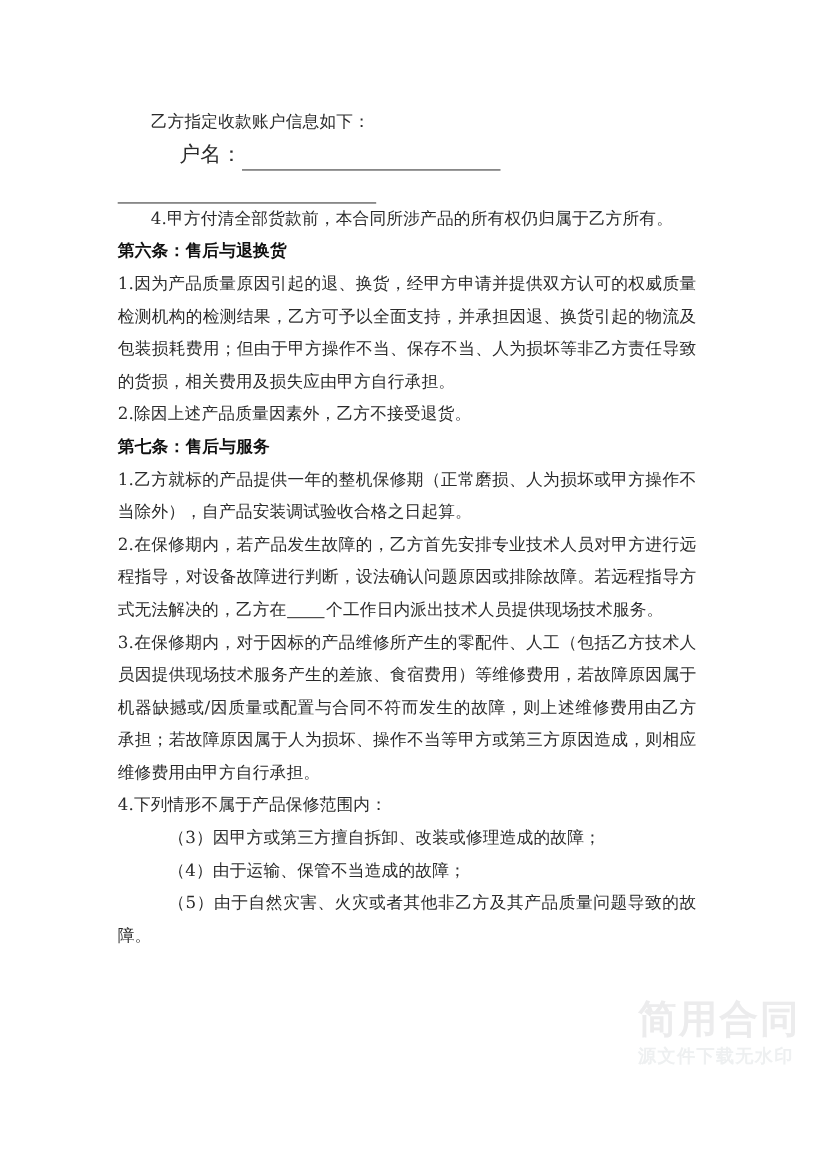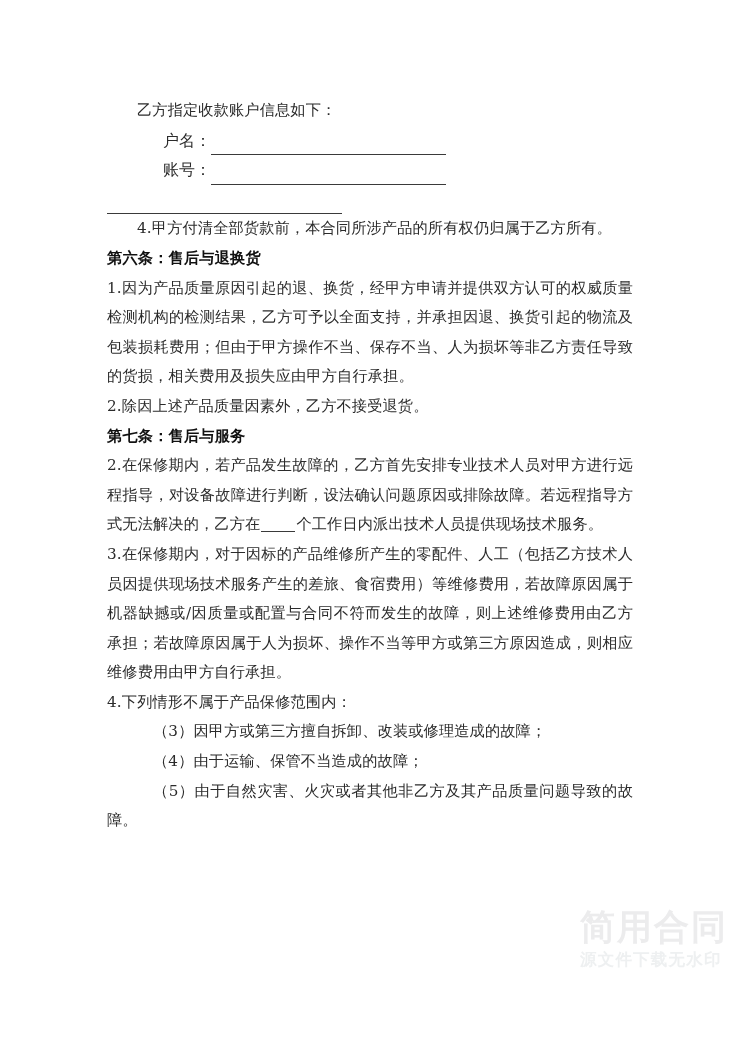--- a/index.html
+++ b/index.html
@@ -43,21 +43,21 @@
   
   .field-block {
     margin: 0;
     padding: 0;
   }
   .field-row {
     display: flex;
     align-items: flex-end;
     height: 29.6px;
     color: #2b2b2b;
-    font-size: 16px;
+    font-size: 19px;
     line-height: 29.6px;
   }
   .field-row .f-label {
     padding-left: 56px;
     white-space: pre;
     flex: 0 0 auto;
   }
   .field-row .f-rule {
     flex: 0 0 auto;
     border-bottom: 1.4px solid #3a3a3a;
@@ -114,38 +114,35 @@
 
     <p class="p indent1">乙方指定收款账户信息如下：</p>
 
     <div class="field-block">
 
       <div class="field-row r1">
         <span class="f-label">户名：</span>
         <span class="f-rule"></span>
       </div>
 
-      <div class="field-row r2">
-        <span class="f-label">账号：</span>
-        <span class="f-rule"></span>
-      </div>
 
       <div class="field-row r3">
         <span class="f-rule"></span>
       </div>
 
     </div>
 
     <p class="p indent1">4.甲方付清全部货款前，本合同所涉产品的所有权仍归属于乙方所有。</p>
 
     <p class="p heading">第六条：售后与退换货</p>
     <p class="p">1.因为产品质量原因引起的退、换货，经甲方申请并提供双方认可的权威质量检测机构的检测结果，乙方可予以全面支持，并承担因退、换货引起的物流及包装损耗费用；但由于甲方操作不当、保存不当、人为损坏等非乙方责任导致的货损，相关费用及损失应由甲方自行承担。</p>
     <p class="p">2.除因上述产品质量因素外，乙方不接受退货。</p>
 
     <p class="p heading">第七条：售后与服务</p>
+    <p class="p">1.乙方就标的产品提供一年的整机保修期（正常磨损、人为损坏或甲方操作不当除外），自产品安装调试验收合格之日起算。</p>
 
     <p class="p"><span>2.在保修期内，若产品发生故障的，乙方首先安排专业技术人员对甲方进行远程指导，对设备故障进行判断，设法确认问题原因或排除故障。若远程指导方式无法解决的，乙方在</span><span class="blank-inline"></span><span>个工作日内派出技术人员提供现场技术服务。</span></p>
 
     <p class="p">3.在保修期内，对于因标的产品维修所产生的零配件、人工（包括乙方技术人员因提供现场技术服务产生的差旅、食宿费用）等维修费用，若故障原因属于机器缺撼或/因质量或配置与合同不符而发生的故障，则上述维修费用由乙方承担；若故障原因属于人为损坏、操作不当等甲方或第三方原因造成，则相应维修费用由甲方自行承担。</p>
 
     <p class="p">4.下列情形不属于产品保修范围内：</p>
 
     <p class="p indent2">（3）因甲方或第三方擅自拆卸、改装或修理造成的故障；</p>
     <p class="p indent2">（4）由于运输、保管不当造成的故障；</p>
     <p class="p indent2">（5）由于自然灾害、火灾或者其他非乙方及其产品质量问题导致的故障。</p>

